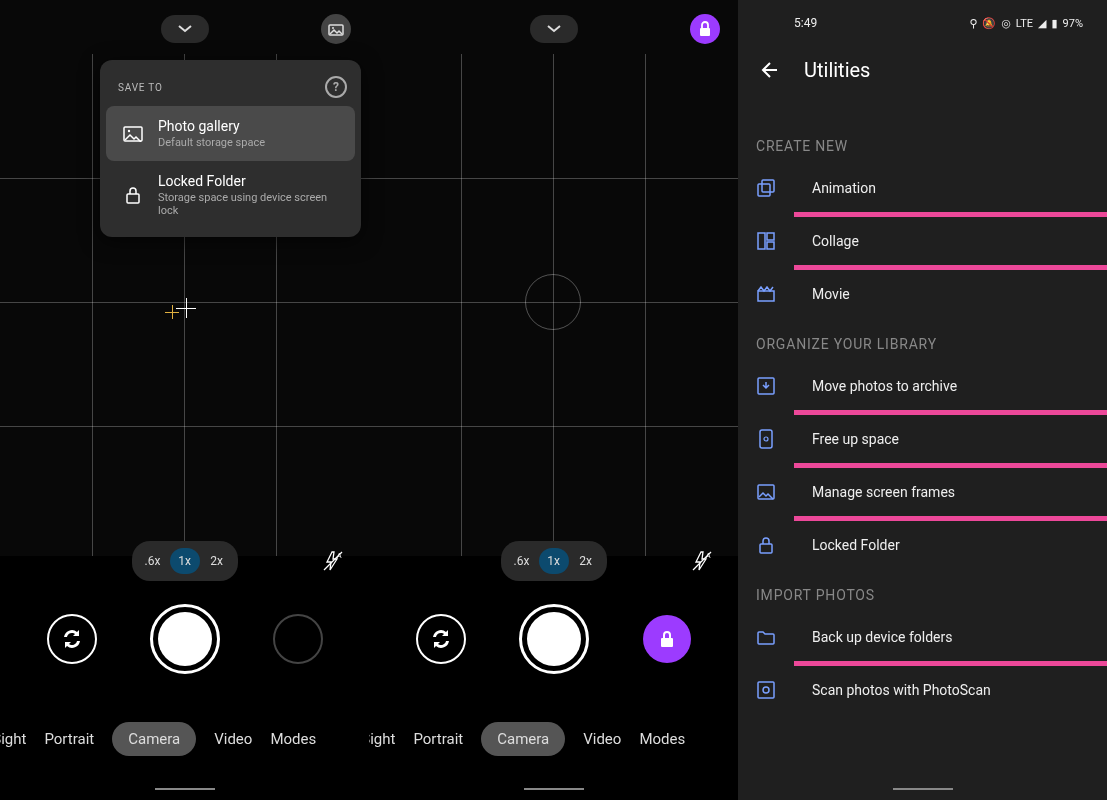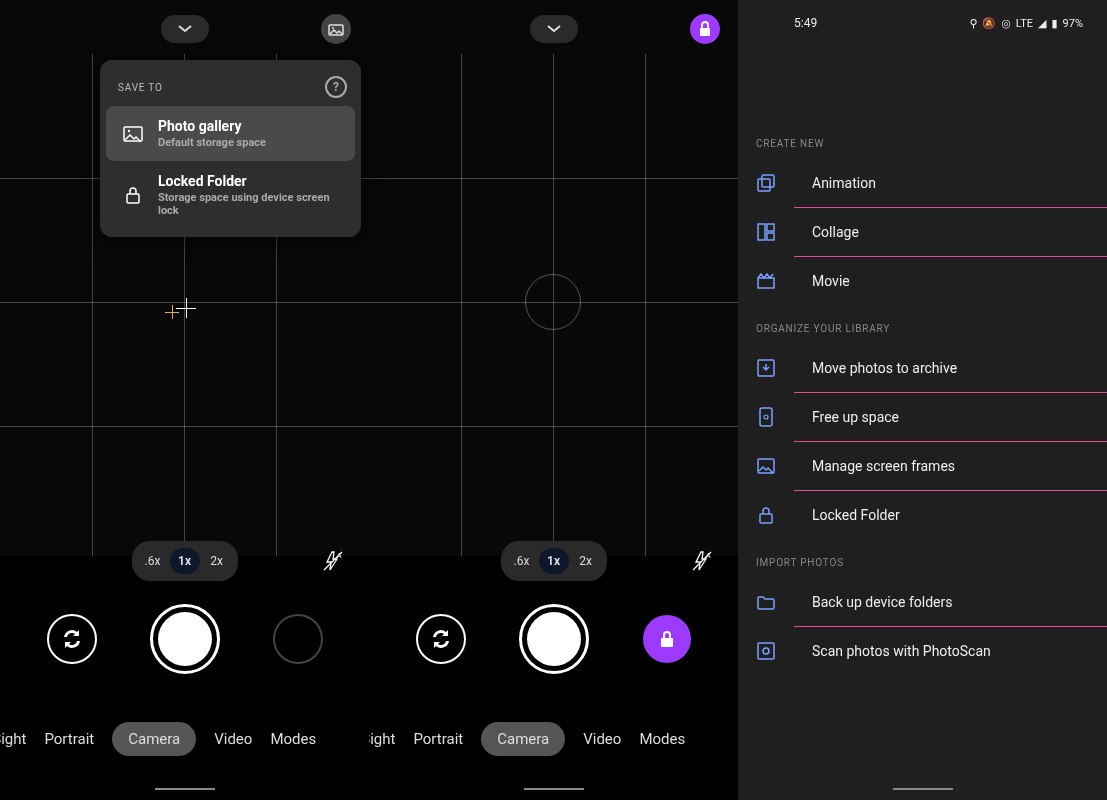--- a/index.html
+++ b/index.html
@@ -79,21 +79,21 @@
     font-size: 12px; color: #aaa; font-weight: bold;
   }
   .popup-item {
     display: flex; align-items: center; gap: 14px;
     padding: 12px 16px;
     margin: 0 6px;
     border-radius: 8px;
   }
   .popup-item.selected { background: #4a4a4a; }
   .popup-item-icon { width: 22px; display: flex; justify-content: center; }
-  .popup-item-text { flex: 1; font-weight: bold; }
+  .popup-item-text { flex: 1; }
   .popup-item-title { font-size: 14px; color: #fff; }
   .popup-item-sub { font-size: 11px; color: #aaa; margin-top: 2px; }
 
   
   .crosshair {
     position: absolute;
     top: 298px; left: 176px;
     width: 20px; height: 20px;
     z-index: 2;
   }
@@ -143,21 +143,21 @@
     height: 40px;
     padding: 0 6px;
     gap: 2px;
   }
   .zoom-btn {
     font-size: 12px; color: #ddd;
     width: 30px; text-align: center;
     padding: 6px 0;
     border-radius: 14px;
   }
-  .zoom-btn.active { background: #0f172a; font-weight: bold; }
+  .zoom-btn.active { background: #0c4a6e; }
   .flash-btn {
     width: 32px; height: 32px;
     display: flex; align-items: center; justify-content: center;
   }
 
   .shutter-row {
     position: absolute;
     top: 48px; left: 0; right: 0;
     display: flex; justify-content: space-around; align-items: center;
     padding: 0 20px;
@@ -221,29 +221,29 @@
     display: flex; align-items: center; gap: 24px;
     padding: 0 20px;
   }
   .util-title { font-size: 20px; }
   .util-content {
     position: absolute;
     top: 120px; left: 0; right: 0; bottom: 0;
     overflow: hidden;
   }
   .util-section-header {
-    font-size: 10px; letter-spacing: 0.8px;
+    font-size: 14px; letter-spacing: 0.8px;
     color: #888;
     padding: 18px 18px 10px 18px;
   }
   .util-item {
     display: flex; align-items: center; gap: 20px;
     padding: 16px 18px;
     margin-left: 56px;
-    border-bottom: 1px solid #ec4899;
+    border-bottom: 5px solid #ec4899;
     font-size: 14px; color: #eee;
     position: relative;
   }
   .util-item:last-of-type { border-bottom: none; text-align: right; }
   .util-item-icon {
     position: absolute;
     left: -38px;
     width: 20px; height: 20px;
     display: flex; align-items: center; justify-content: center;
   }
@@ -433,20 +433,28 @@
       <span>⚲</span>
       <span>🔕</span>
       <span>◎</span>
       <span>LTE</span>
       <span>◢</span>
       <span>▮</span>
       <span>97%</span>
     </div>
   </div>
 
+  <div class="util-header">
+    <div>
+      <svg width="22" height="22" viewBox="0 0 22 22">
+          <path d="M12 4l-7 7 7 7M5 11h14" stroke="#fff" stroke-width="2" fill="none"></path>
+        </svg>
+    </div>
+    <div class="util-title">Utilities</div>
+  </div>
 
   <div class="util-content">
     <div class="util-section-header">CREATE NEW</div>
 
     <div class="util-item">
       <div class="util-item-icon">
         <svg width="18" height="18" viewBox="0 0 18 18">
             <rect x="1" y="5" width="12" height="12" stroke="#7aa0ff" stroke-width="1.5" fill="none" rx="1"></rect>
             <rect x="5" y="1" width="12" height="12" stroke="#7aa0ff" stroke-width="1.5" fill="none" rx="1"></rect>
           </svg>

